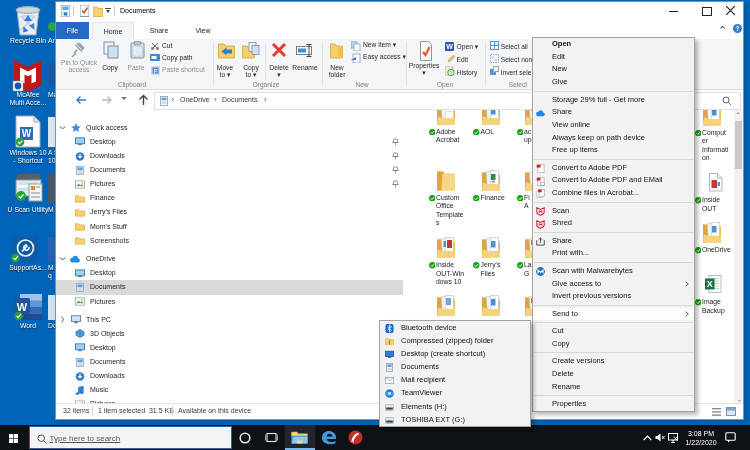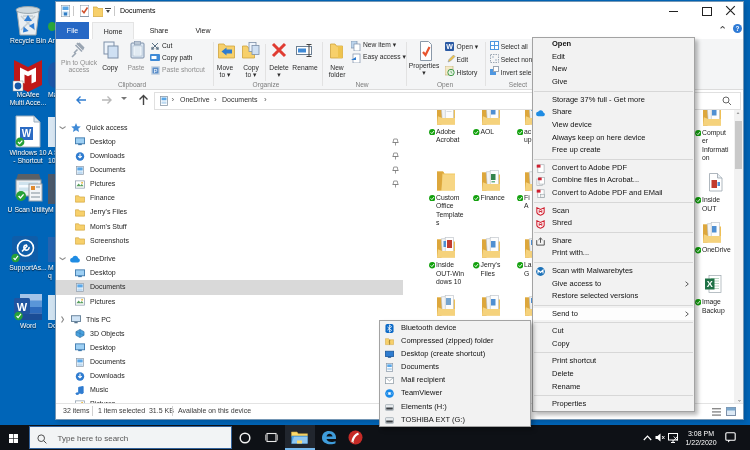--- a/index.html
+++ b/index.html
@@ -679,42 +679,42 @@
       </svg>
   </div>
 </div>
 
 <div class="menu" id="cmenu" style="left:532px;top:37px;width:163px;box-sizing:border-box;">
   <div class="mi" style="font-weight:bold;">Open</div>
   <div class="mi">Edit</div>
   <div class="mi">New</div>
   <div class="mi">Give</div>
   <div class="msep"></div>
-  <div class="mi">Storage 37% full - Get more</div>
+  <div class="mi">Storage 29% full - Get more</div>
   <div class="mi"><svg class="mic" width="11" height="8" viewBox="0 0 13 9" style="top:3px;">
         <path d="M3.5 8.5 a3.2 3.2 0 0 1 -.4 -6.4 a4 4 0 0 1 7.6 .9 a2.8 2.8 0 0 1 -.4 5.5 Z" fill="#1f8ce3"></path>
       </svg>Share</div>
-  <div class="mi">View device</div>
-  <div class="mi">Always keep on here device</div>
-  <div class="mi">Free up create</div>
+  <div class="mi">View online</div>
+  <div class="mi">Always keep on path device</div>
+  <div class="mi">Free up items</div>
   <div class="msep"></div>
   <div class="mi"><svg class="mic" width="9" height="10" viewBox="0 0 9 10">
         <rect x="1.5" y="0.8" width="7" height="8.8" fill="#fff" stroke="#aab0b5" stroke-width=".8"></rect>
         <rect x="0.3" y="0.8" width="4.2" height="3.2" fill="#d01f2f"></rect>
       </svg>Convert to Adobe PDF</div>
   <div class="mi"><svg class="mic" width="9" height="10" viewBox="0 0 9 10">
+        <rect x="1.5" y="0.8" width="7" height="8.8" fill="#fff" stroke="#aab0b5" stroke-width=".8"></rect>
+        <rect x="0.3" y="0.8" width="4.2" height="3.2" fill="#d01f2f"></rect>
+        <rect x="4.5" y="5.8" width="4.2" height="3.4" fill="#f2f2f2" stroke="#8d999f" stroke-width=".6"></rect>
+      </svg>Convert to Adobe PDF and EMail</div>
+  <div class="mi"><svg class="mic" width="9" height="10" viewBox="0 0 9 10">
         <rect x="0.5" y="2.2" width="6" height="7.3" fill="#fff" stroke="#aab0b5" stroke-width=".8"></rect>
         <rect x="2.8" y="0.6" width="6" height="7.3" fill="#fff" stroke="#aab0b5" stroke-width=".8"></rect>
         <rect x="1.8" y="0.6" width="4" height="3" fill="#d01f2f"></rect>
       </svg>Combine files in Acrobat...</div>
-  <div class="mi"><svg class="mic" width="9" height="10" viewBox="0 0 9 10">
-        <rect x="1.5" y="0.8" width="7" height="8.8" fill="#fff" stroke="#aab0b5" stroke-width=".8"></rect>
-        <rect x="0.3" y="0.8" width="4.2" height="3.2" fill="#d01f2f"></rect>
-        <rect x="4.5" y="5.8" width="4.2" height="3.4" fill="#f2f2f2" stroke="#8d999f" stroke-width=".6"></rect>
-      </svg>Convert to Adobe PDF and EMail</div>
   <div class="msep"></div>
   <div class="mi"><svg class="mic" width="9" height="9" viewBox="0 0 16 15" style="top:2.5px;">
         <path d="M1.5 1 L8 4 L14.5 1 V9 Q14.5 12.2 8 14 Q1.5 12.2 1.5 9 Z" fill="#fff" stroke="#d01f2f" stroke-width="1.9"></path>
         <path d="M4.8 5 L8 6.7 L11.2 5 V9.6 L9.7 10.4 V7.7 L8 8.7 L6.3 7.7 V10.4 L4.8 9.6 Z" fill="#d01f2f"></path>
       </svg>Scan</div>
   <div class="mi"><svg class="mic" width="9" height="9" viewBox="0 0 16 15" style="top:2.5px;">
         <path d="M1.5 1 L8 4 L14.5 1 V9 Q14.5 12.2 8 14 Q1.5 12.2 1.5 9 Z" fill="#fff" stroke="#d01f2f" stroke-width="1.9"></path>
         <path d="M4.8 5 L8 6.7 L11.2 5 V9.6 L9.7 10.4 V7.7 L8 8.7 L6.3 7.7 V10.4 L4.8 9.6 Z" fill="#d01f2f"></path>
       </svg>Shred</div>
   <div class="msep"></div>
@@ -724,30 +724,30 @@
       </svg>Share</div>
   <div class="mi">Print with...</div>
   <div class="msep"></div>
   <div class="mi"><svg class="mic" width="9" height="9" viewBox="0 0 9 9" style="top:2.5px;">
         <circle cx="4.5" cy="4.5" r="4.4" fill="#1d72b8"></circle>
         <path d="M2 6.5 V3 L4.5 5.5 L7 3 V6.5" stroke="#fff" stroke-width="1.1" fill="none"></path>
       </svg>Scan with Malwarebytes</div>
   <div class="mi">Give access to<svg class="arr" width="5" height="7" viewBox="0 0 5 7">
         <path d="M0.8 0.8 L4 3.5 L0.8 6.2" stroke="#444" stroke-width="1" fill="none"></path>
       </svg></div>
-  <div class="mi">Restore selected versions</div>
+  <div class="mi">Invert previous versions</div>
   <div class="msep"></div>
   <div class="mi" style="background:#fdfdfd;">Send to<svg class="arr" width="5" height="7" viewBox="0 0 5 7">
         <path d="M0.8 0.8 L4 3.5 L0.8 6.2" stroke="#444" stroke-width="1" fill="none"></path>
       </svg></div>
   <div class="msep"></div>
   <div class="mi">Cut</div>
   <div class="mi">Copy</div>
   <div class="msep"></div>
-  <div class="mi">Print shortcut</div>
+  <div class="mi">Create versions</div>
   <div class="mi">Delete</div>
   <div class="mi">Rename</div>
   <div class="msep"></div>
   <div class="mi">Properties</div>
 </div>
 
 <div class="menu" id="smenu" style="left:379px;top:320px;width:152px;box-sizing:border-box;">
   <div class="mi"><svg class="mic" width="9" height="10" viewBox="0 0 9 10">
         <rect width="9" height="10" rx="2" fill="#0b69c7"></rect>
         <path d="M4.4 1 L4.4 9 L6.8 7 L2.2 3.2 M2.2 6.8 L6.8 3 L4.4 1" stroke="#fff" stroke-width=".9" fill="none"></path>
@@ -791,21 +791,21 @@
       <rect x="4.8" y="0" width="4.2" height="4.2" fill="#fff"></rect>
       <rect x="0" y="4.8" width="4.2" height="4.2" fill="#fff"></rect>
       <rect x="4.8" y="4.8" width="4.2" height="4.2" fill="#fff"></rect>
     </svg>
 
   <div class="abs" style="left:28.5px;top:1px;width:203px;height:23px;background:#f2f4f5;border:1px solid #33639c;box-sizing:border-box;">
     <svg class="abs" style="left:7px;top:7px" width="10" height="10" viewBox="0 0 10 10">
         <circle cx="4.2" cy="4.2" r="3.3" fill="none" stroke="#4d4d4d" stroke-width="1"></circle>
         <path d="M6.7 6.7 L9.4 9.4" stroke="#4d4d4d" stroke-width="1"></path>
       </svg>
-    <span class="abs" style="left:28px;top:7px;font-size:8px;color:#555;">Type here to search</span>
+    <span class="abs" style="left:20px;top:7px;font-size:8px;color:#555;text-decoration:underline;">Type here to search</span>
   </div>
 
   <svg class="abs" style="left:239px;top:6.5px" width="12" height="12" viewBox="0 0 12 12">
       <circle cx="6" cy="6" r="4.8" fill="none" stroke="#f2f2f2" stroke-width="1.5"></circle>
     </svg>
 
   <svg class="abs" style="left:265px;top:7px" width="13" height="11" viewBox="0 0 13 11">
       <rect x="2" y="1.5" width="9" height="8" fill="none" stroke="#e8e8e8" stroke-width="1.1"></rect>
       <path d="M0.5 2.5 v6 M12.5 2.5 v6" stroke="#9a9a9a" stroke-width="1"></path>
     </svg>

